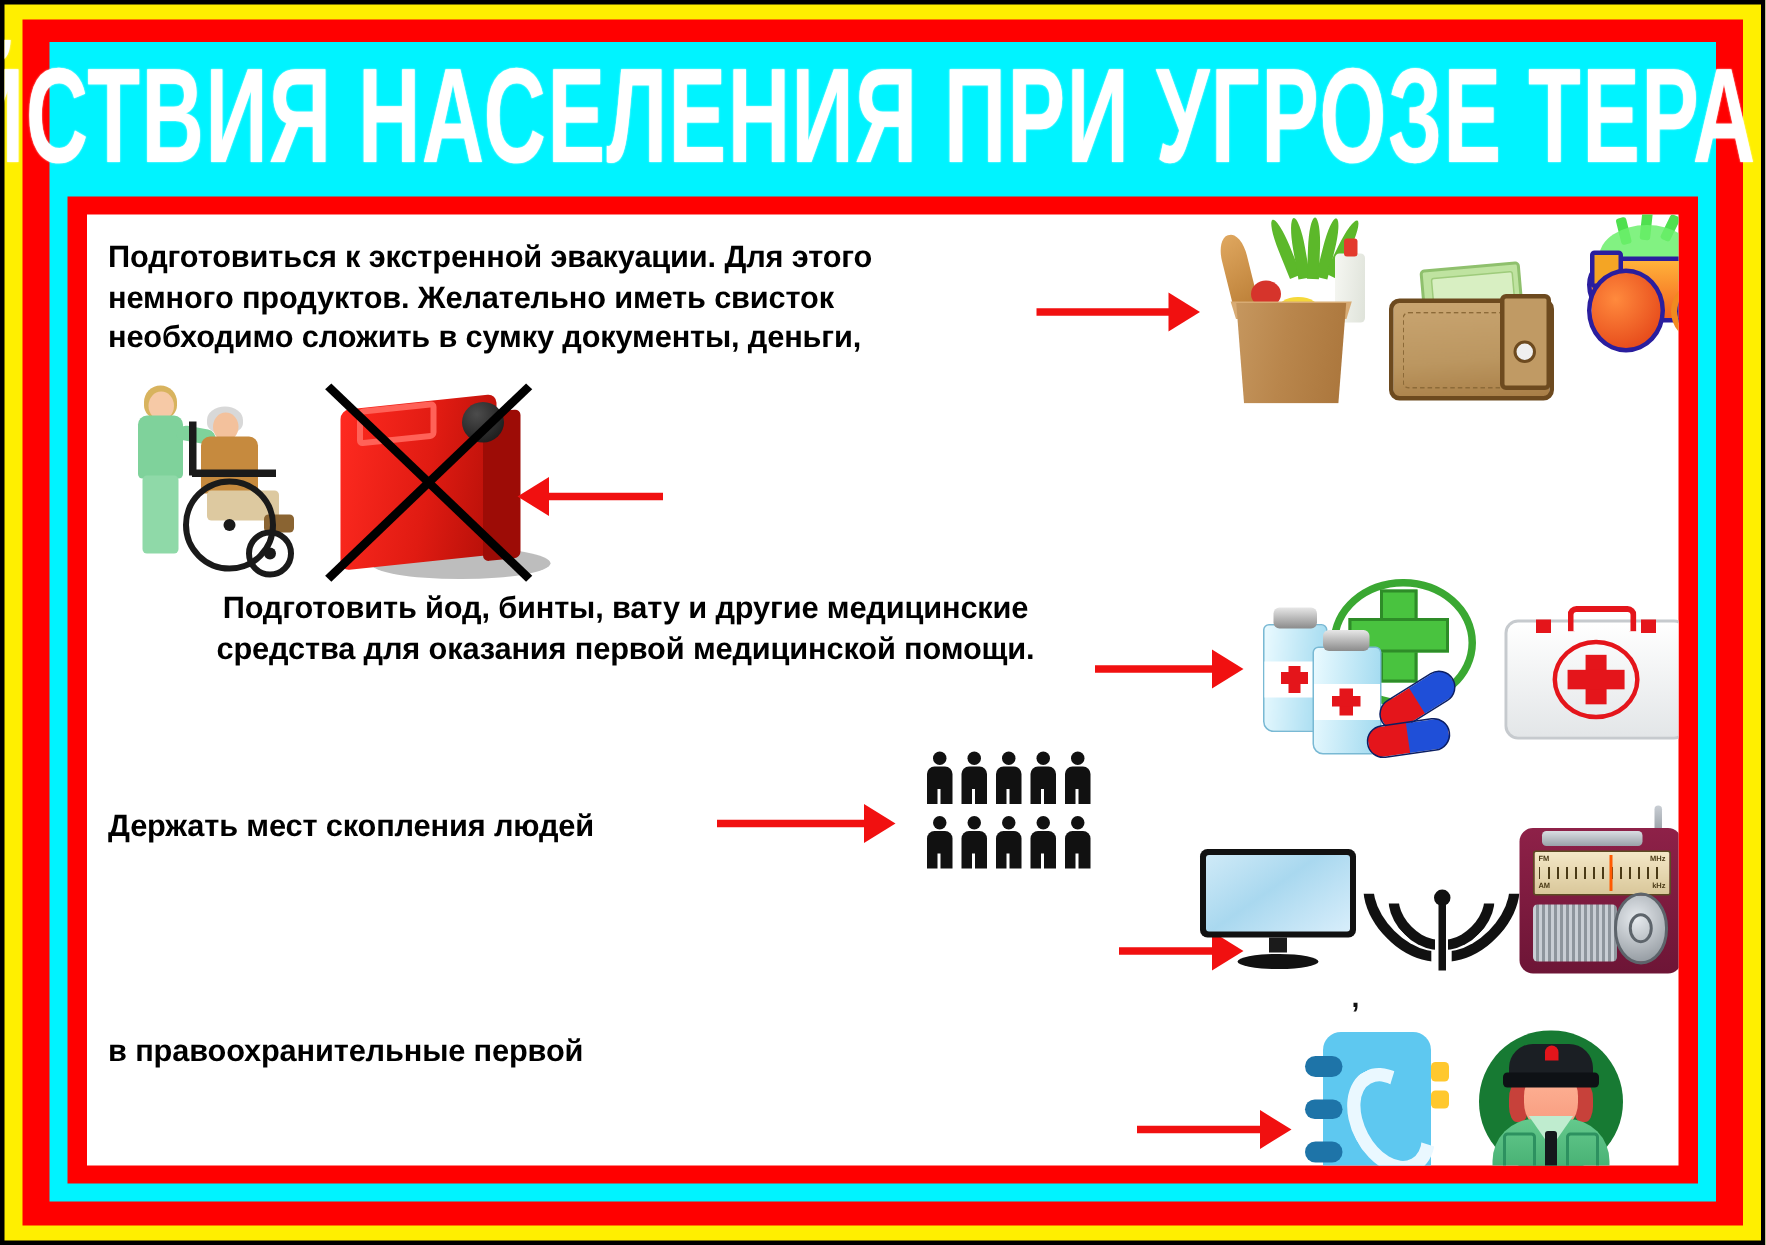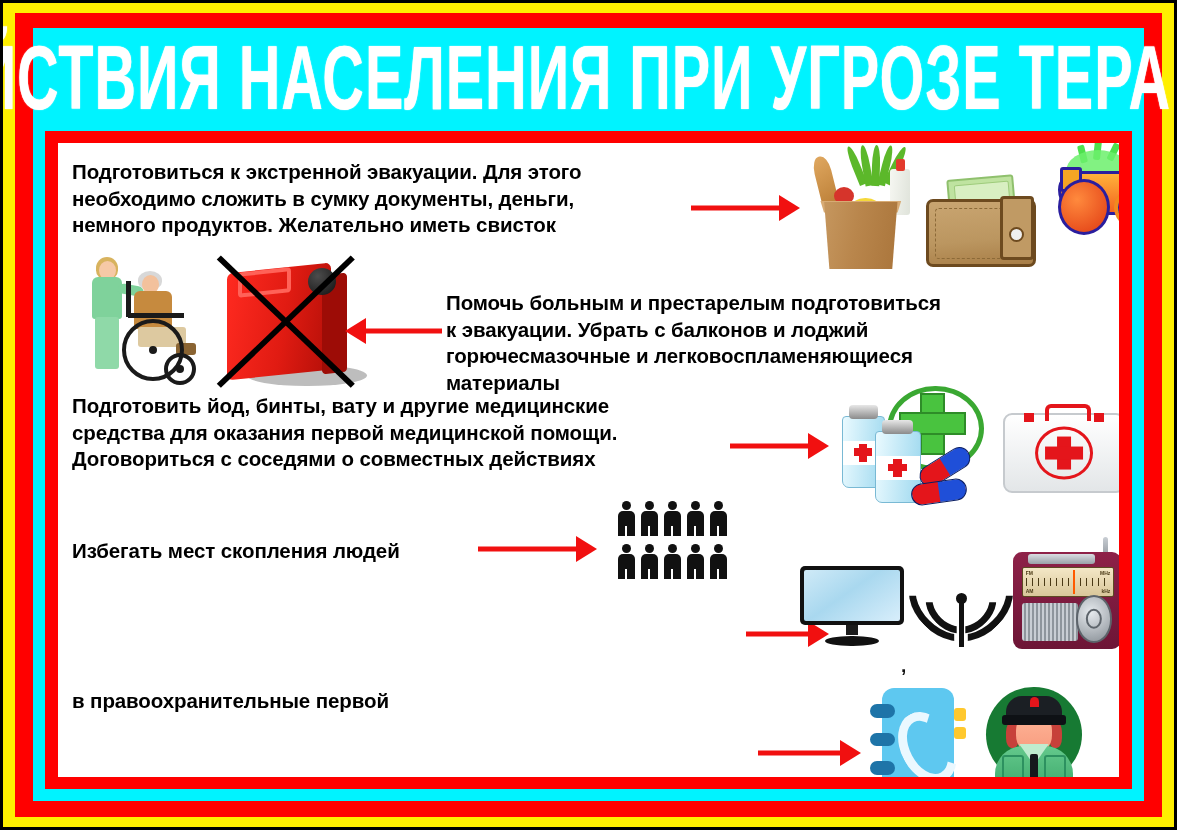--- a/index.html
+++ b/index.html
@@ -461,22 +461,22 @@
   <div class="title-wrap">
     <div class="title">ДЕЙСТВИЯ НАСЕЛЕНИЯ ПРИ УГРОЗЕ ТЕРАКТА</div>
   </div>
 
   <div class="content-frame"></div>
 
   <div class="content">
 
     <div class="txt" style="left:14px;top:16px;width:640px;">
       <div>Подготовиться к экстренной эвакуации. Для этого</div>
+      <div>немного продуктов. Желательно иметь свисток</div>
       <div>необходимо сложить в сумку документы, деньги,</div>
-      <div>немного продуктов. Желательно иметь свисток</div>
     </div>
 
     <div class="arrow right" style="left:633px;top:65px;width:108px;">
       <div class="shaft"></div>
       <div class="head"></div>
     </div>
 
     <div class="art" style="left:745px;top:6px;width:118px;height:120px;">
       <div class="bag">
         <div class="greens">
@@ -558,31 +558,24 @@
           <line x1="96" y1="4" x2="4" y2="96" stroke="#000" stroke-width="4"></line>
         </svg>
       </div>
     </div>
 
     <div class="arrow left" style="left:288px;top:188px;width:96px;">
       <div class="shaft"></div>
       <div class="head"></div>
     </div>
 
-    <div class="txt" style="left:388px;top:147px;width:680px;">
-      <div>Помочь больным и престарелым подготовиться</div>
-      <div>к эвакуации. Убрать с балконов и лоджий</div>
-      <div>горючесмазочные и легковоспламеняющиеся</div>
-      <div>материалы</div>
-    </div>
-
-    <div class="txt" style="left:14px;top:250px;width:690px;">
+
+    <div class="txt" style="left:14px;top:250px;width:690px;text-align:center;">
       <div>Подготовить йод, бинты, вату и другие медицинские</div>
       <div>средства для оказания первой медицинской помощи.</div>
-      <div>Договориться с соседями о совместных действиях</div>
     </div>
 
     <div class="arrow right" style="left:672px;top:303px;width:98px;">
       <div class="shaft"></div>
       <div class="head"></div>
     </div>
 
     <div class="art" style="left:775px;top:240px;width:150px;height:126px;">
       <div class="med">
         <div class="greencircle" style="left:36%;top:2%;width:58%;height:60%;"></div>
@@ -654,21 +647,21 @@
           <span class="h"></span>
           <span class="b"></span>
         </div>
       <div class="person">
           <span class="h"></span>
           <span class="b"></span>
         </div>
     </div>
 
     <div class="txt" style="left:14px;top:395px;width:420px;">
-      <div>Избегать мест скопления людей</div>
+      <div>Держать мест скопления людей</div>
     </div>
 
     <div class="arrow right" style="left:420px;top:406px;width:118px;">
       <div class="shaft"></div>
       <div class="head"></div>
     </div>
 
 
     <div class="arrow right" style="left:688px;top:491px;width:82px;">
       <div class="shaft"></div>

